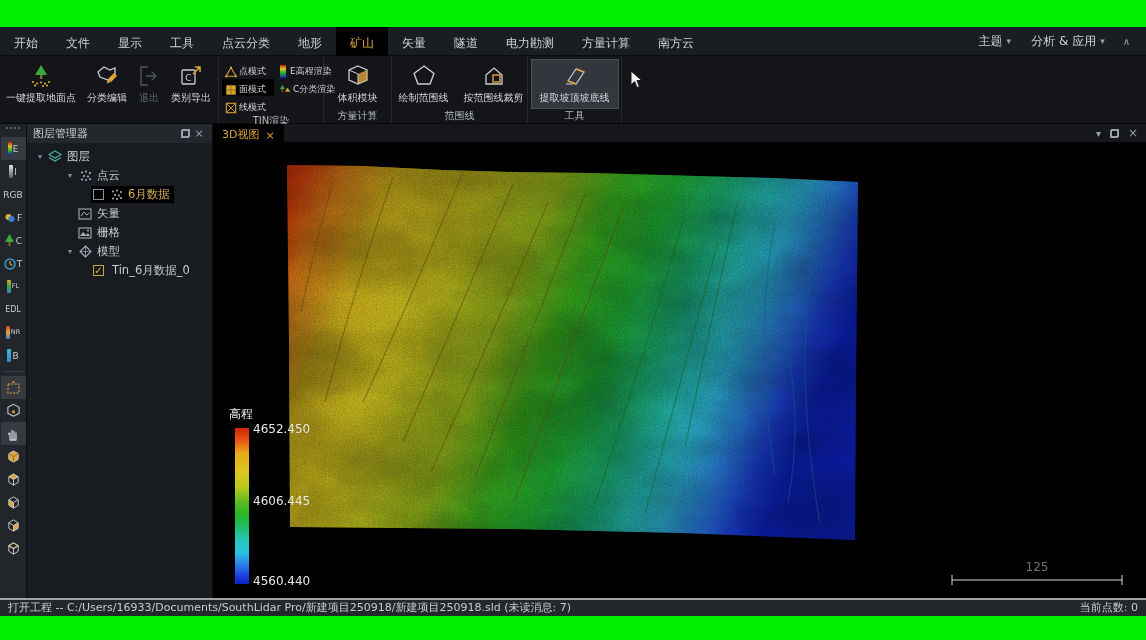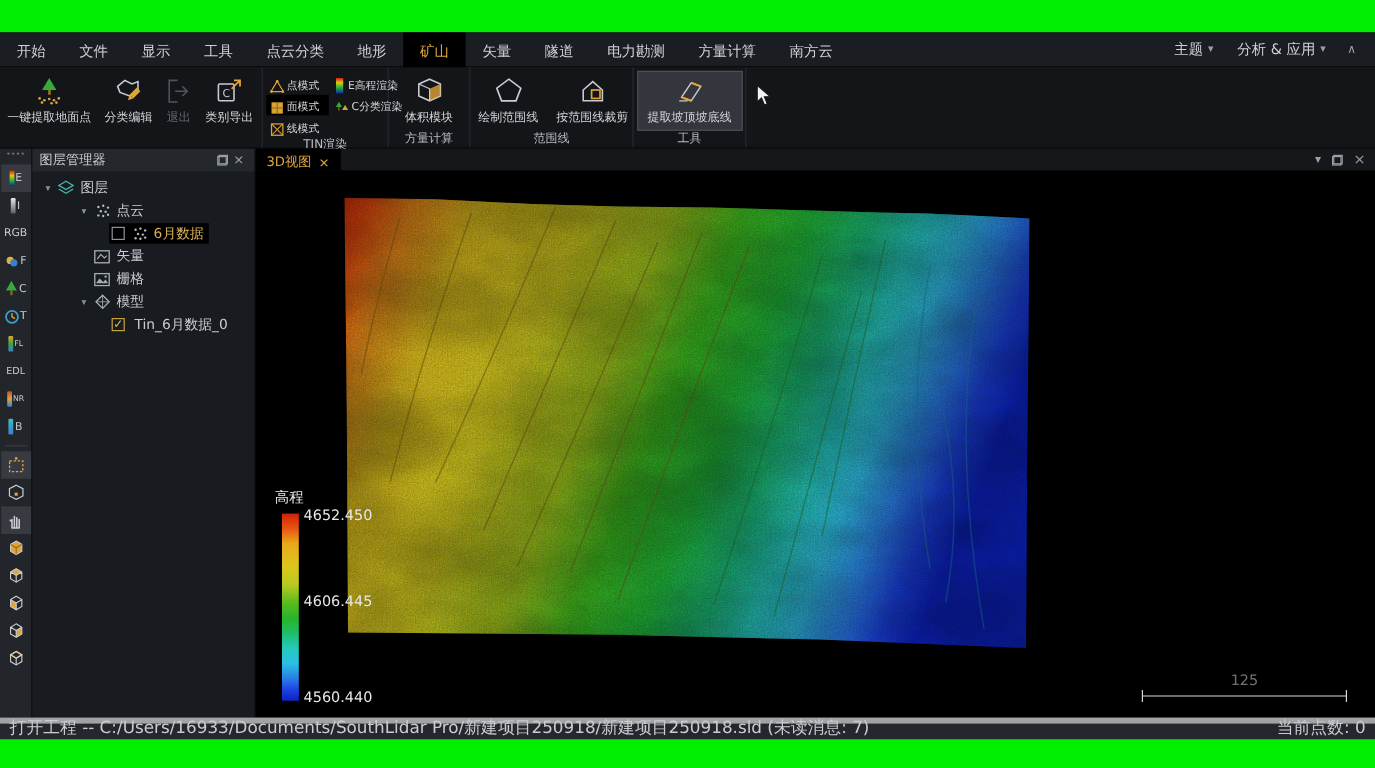--- a/index.html
+++ b/index.html
@@ -99,22 +99,22 @@
   .legend-lab.mid{top:88px}
   .legend-lab.min{top:168px}
 
   
   .scalebar{position:absolute;left:738px;top:418px;width:172px;height:26px;color:#737373}
   .scalebar .sb-label{position:absolute;top:0;left:0;right:0;text-align:center;font-size:12px}
   .scalebar svg{position:absolute;left:0;top:14px}
 
   
   .statusbar{position:absolute;left:0;right:0;top:598px;height:18px;background:#24272c;
-    display:flex;align-items:flex-end;padding:0 8px;font-size:14px;color:#c9ccd0;
-    border-top:5px solid #a3a3a3}
+    display:flex;align-items:flex-start;padding:0 8px;font-size:11px;color:#c9ccd0;
+    border-top:2px solid #a3a3a3}
   .status-right{margin-left:auto}
 
   
   .cursor{position:absolute;z-index:60}
 </style>
 </head>
 <body>
 
 <div class="screen">
 

